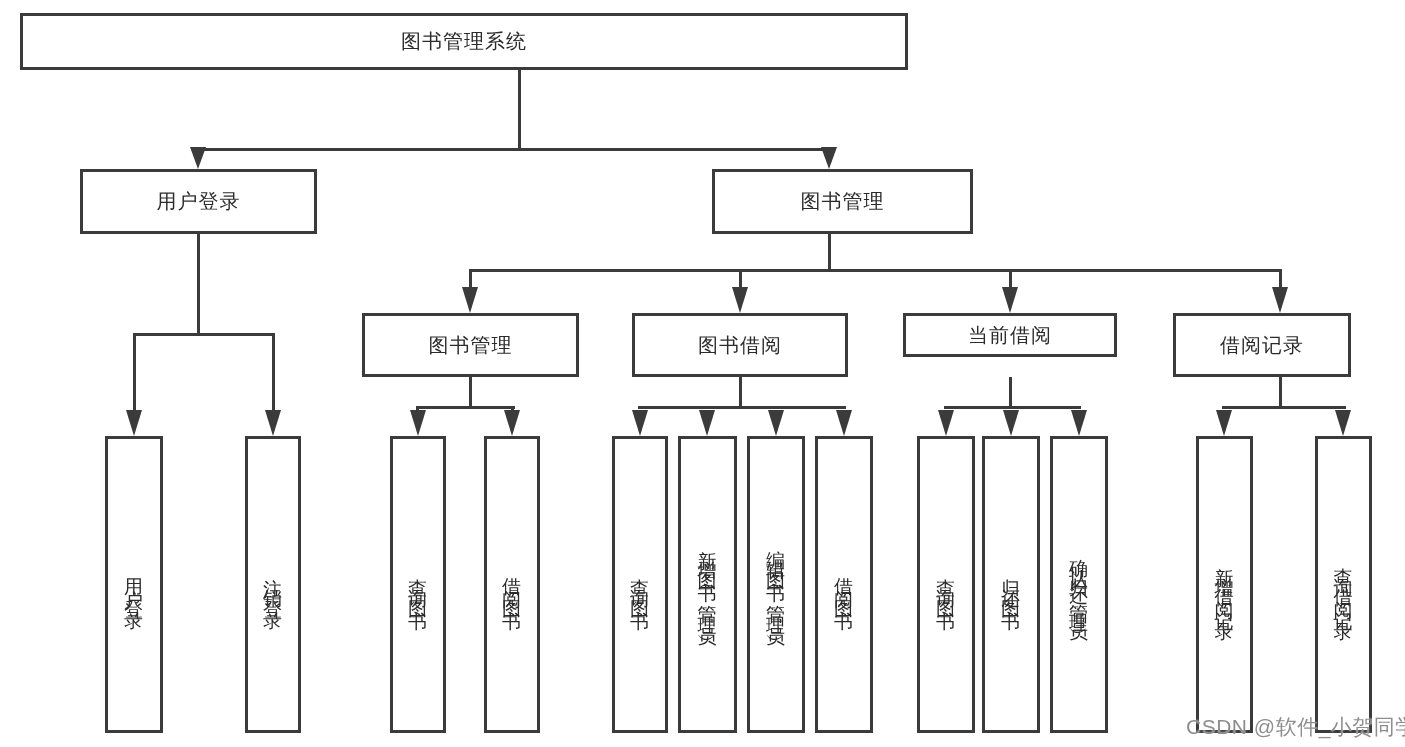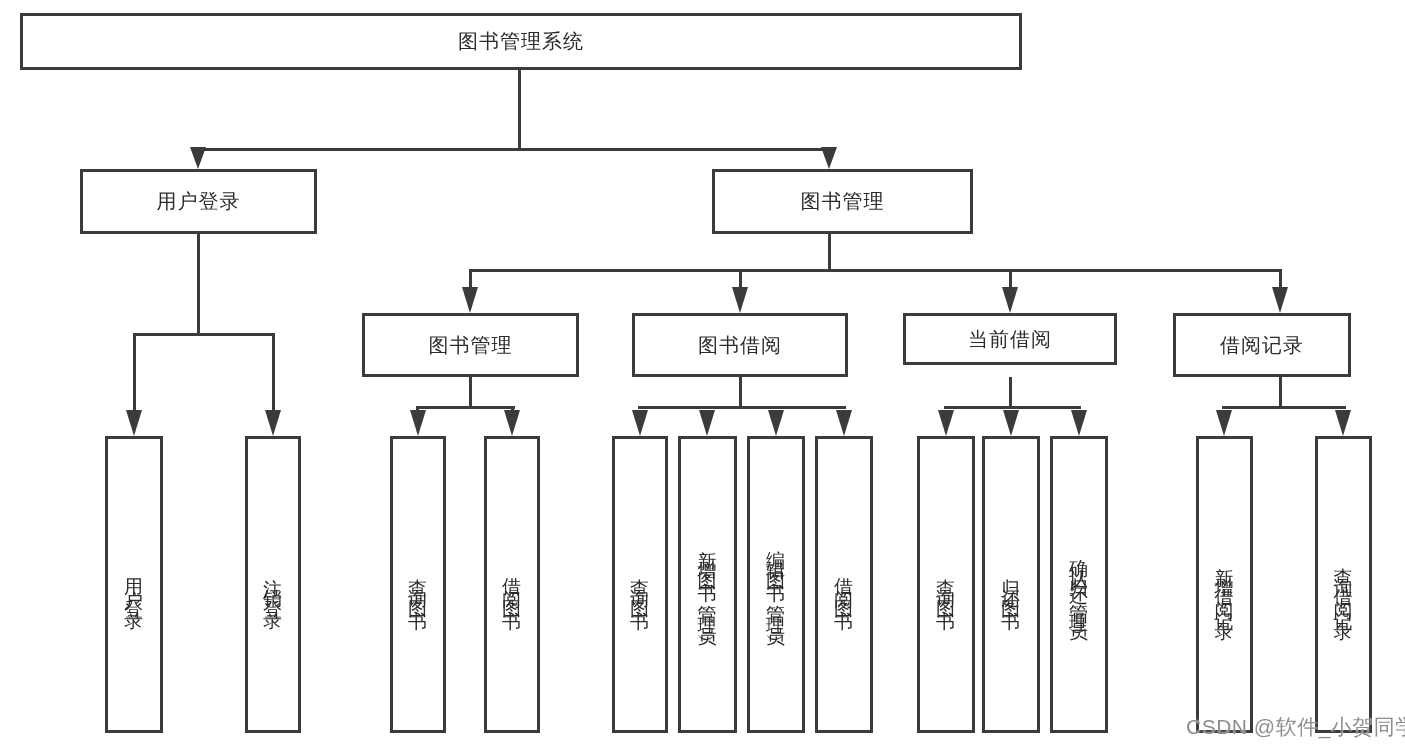--- a/index.html
+++ b/index.html
@@ -116,38 +116,38 @@
   <div class="line" style="left:944px;top:406px;width:137px;height:3px"></div>
   <div class="arrow" style="left:938px;top:410px"></div>
   <div class="arrow" style="left:1003px;top:410px"></div>
   <div class="arrow" style="left:1071px;top:410px"></div>
 
   <div class="line" style="left:1279px;top:377px;width:3px;height:32px"></div>
   <div class="line" style="left:1222px;top:406px;width:124px;height:3px"></div>
   <div class="arrow" style="left:1216px;top:410px"></div>
   <div class="arrow" style="left:1335px;top:410px"></div>
 
-  <div class="box" style="left:20px;top:13px;width:1002px;height:57px">
+  <div class="box" style="left:20px;top:13px;width:888px;height:57px">
     <span class="hlabel">图书管理系统</span>
   </div>
 
   <div class="box" style="left:80px;top:169px;width:237px;height:65px">
     <span class="hlabel">用户登录</span>
   </div>
   <div class="box" style="left:712px;top:169px;width:261px;height:65px">
     <span class="hlabel">图书管理</span>
   </div>
 
   <div class="box" style="left:362px;top:313px;width:217px;height:64px">
     <span class="hlabel">图书管理</span>
   </div>
   <div class="box" style="left:632px;top:313px;width:216px;height:64px">
     <span class="hlabel">图书借阅</span>
   </div>
-  <div class="box" style="left:903px;top:313px;width:214px;height:52px">
+  <div class="box" style="left:903px;top:313px;width:214px;height:44px">
     <span class="hlabel">当前借阅</span>
   </div>
   <div class="box" style="left:1173px;top:313px;width:178px;height:64px">
     <span class="hlabel">借阅记录</span>
   </div>
 
   <div class="box vbox" style="left:105px;width:58px">
     <span class="vlabel">用户登录</span>
   </div>
   <div class="box vbox" style="left:245px;width:56px">

